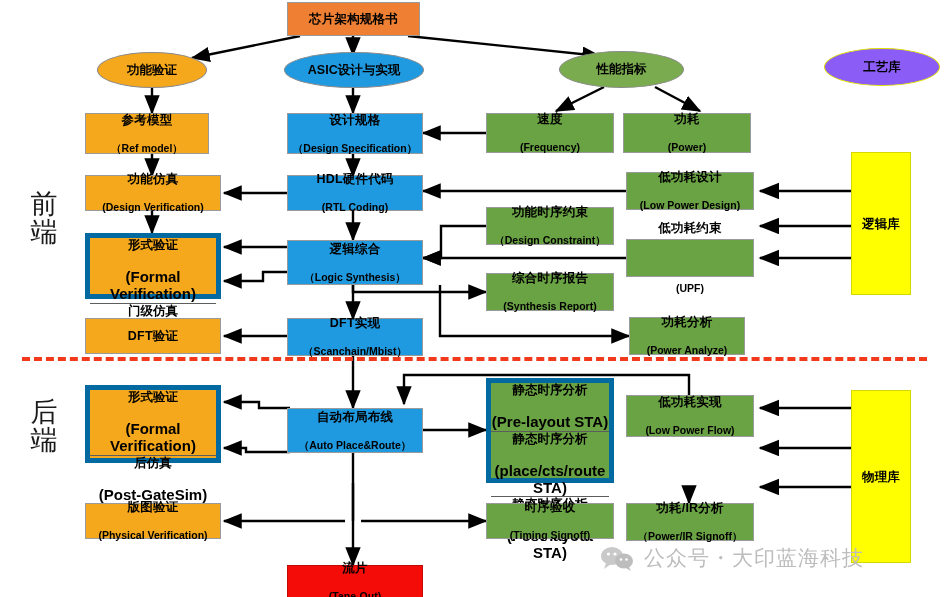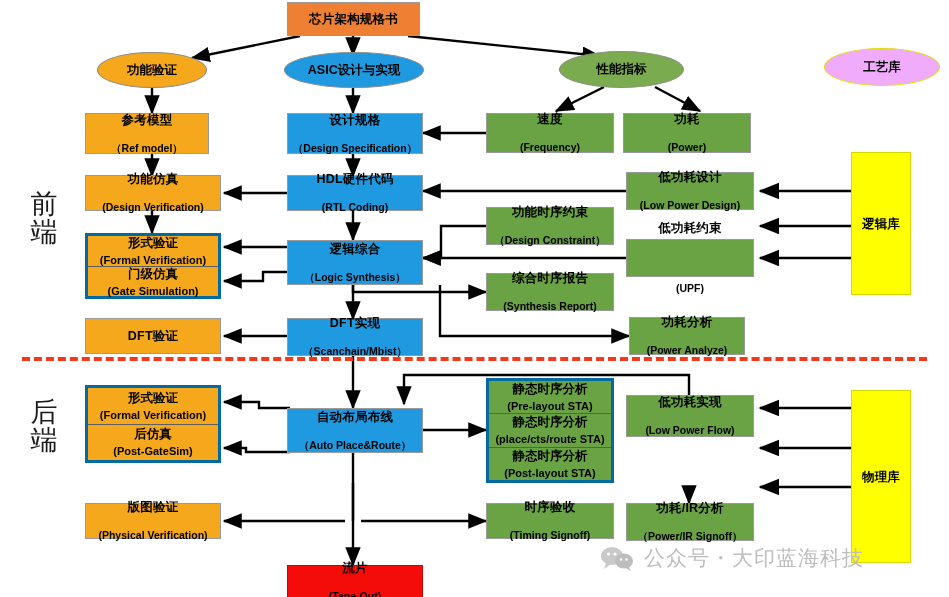--- a/index.html
+++ b/index.html
@@ -43,35 +43,35 @@
     position:absolute;box-sizing:border-box;
     display:flex;align-items:center;justify-content:center;
     border-radius:50%;
     border:1px solid #8a8a8a;
     font-size:12.5px;font-weight:bold;color:#000;
     z-index:3;
   }
   .ell-orange{background:#f5a81c;}
   .ell-blue{background:#1f9ae0;}
   .ell-green{background:#7aab4e;}
-  .ell-yellow{background:#f0abfc;border:1px solid #e0e000;}
+  .ell-yellow{background:#8b5cf6;border:1px solid #e0e000;}
 
   .stack{
     position:absolute;box-sizing:border-box;
-    border:3px solid #0369a1;z-index:3;
+    border:5px solid #0369a1;z-index:3;
     display:flex;flex-direction:column;
   }
   .stack .seg{
     flex:1;display:flex;flex-direction:column;
     align-items:center;justify-content:center;text-align:center;
     line-height:1.12;color:#000;
   }
   .stack .seg + .seg{border-top:1px solid #5d5d5d;}
   .stack .cn{font-size:12.5px;font-weight:bold;}
-  .stack .en{font-size:11px;font-weight:bold;margin-top:4px;text-align:center;}
+  .stack .en{font-size:15px;font-weight:bold;margin-top:17px;text-align:center;}
 
   .sidelabel{
     position:absolute;
     font-size:27px;font-weight:normal;color:#1a1a1a;
     line-height:1.02;text-align:center;
     font-family:"DejaVu Sans",sans-serif;
     z-index:3;
   }
   .divider{
     position:absolute;left:22px;width:905px;height:0;

